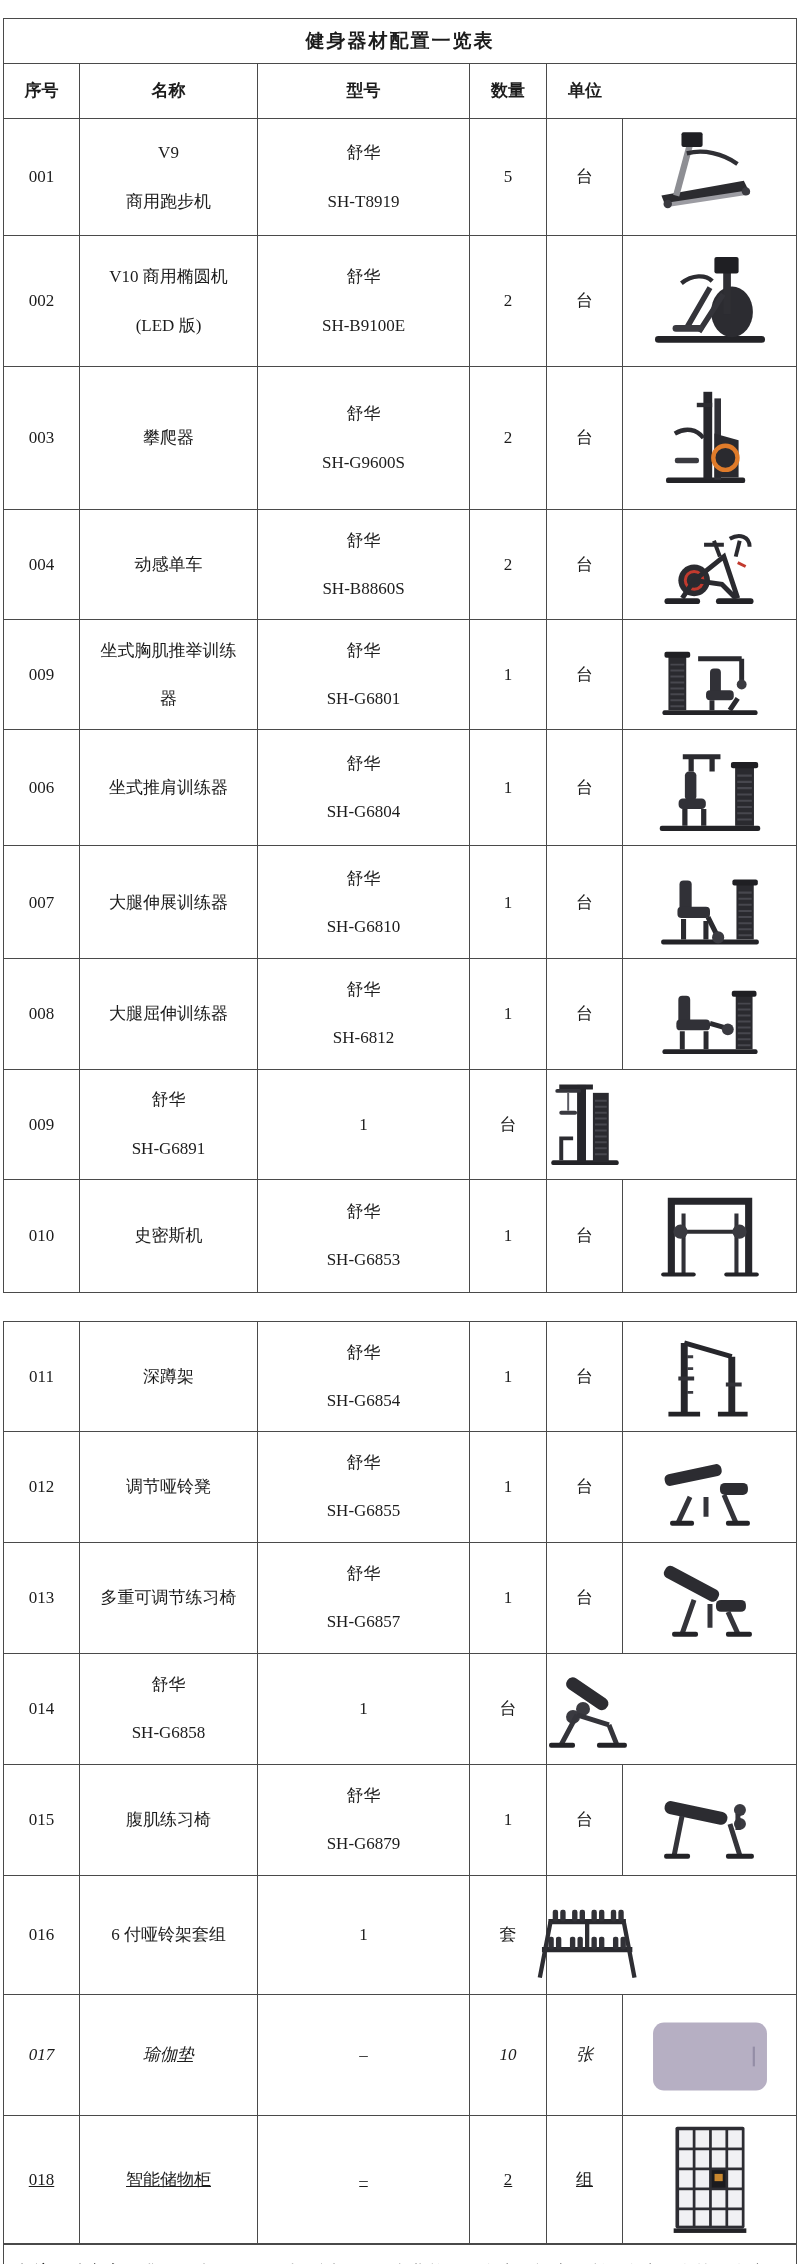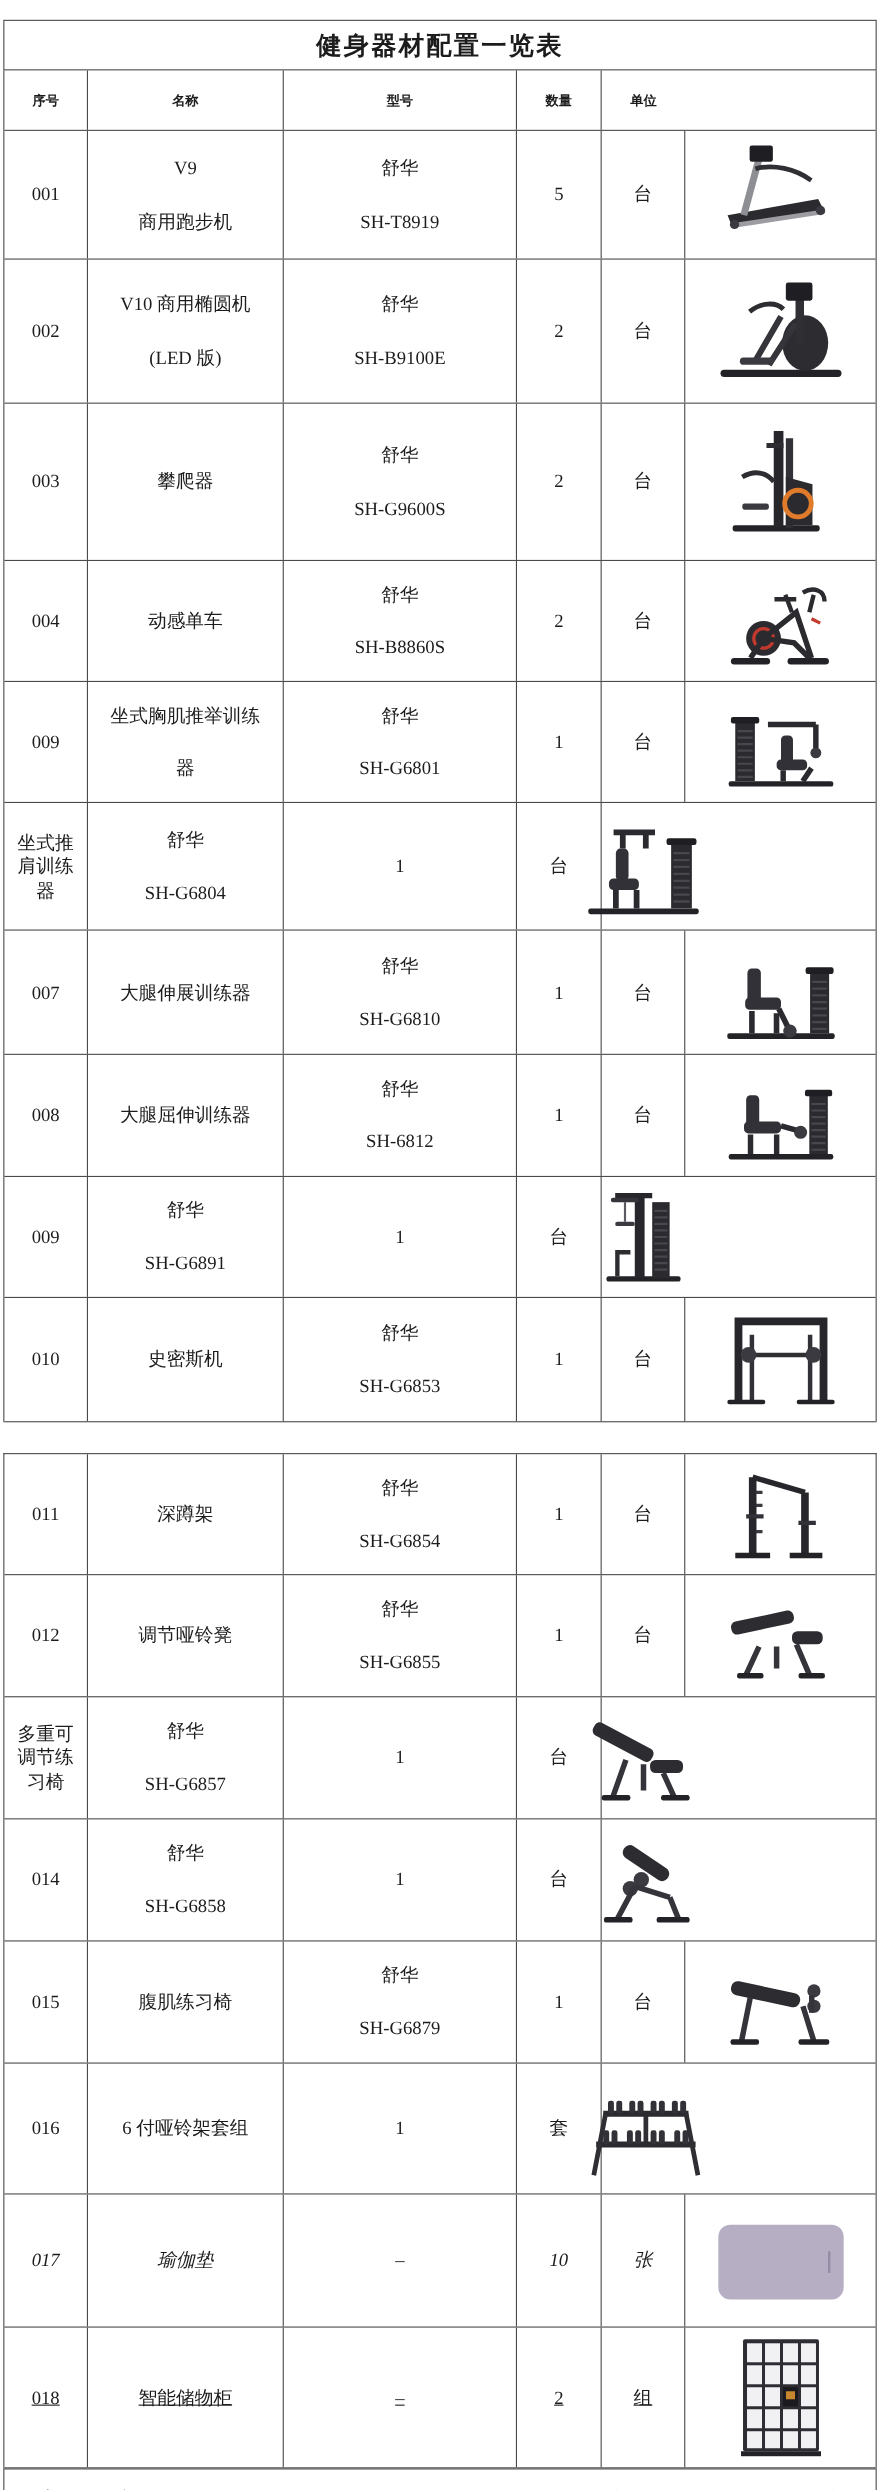--- a/index.html
+++ b/index.html
@@ -1,27 +1,27 @@
 <!DOCTYPE html>
 <html><head>
 <meta charset="utf-8">
 <style>
   html,body{margin:0;padding:0;background:#ffffff;}
   body{width:800px;color:#1c1c1c;font-family:"Liberation Serif","DejaVu Serif",serif;}
   .page{width:794px;margin:0 auto;padding-top:18px;}
   .title-box{border:1px solid #4a4a4a;height:44px;display:flex;align-items:center;justify-content:center;
-    font-size:23px;font-weight:bold;letter-spacing:2px;}
+    font-size:19px;font-weight:bold;letter-spacing:2px;}
   .tbl{border-left:1px solid #4a4a4a;border-right:1px solid #4a4a4a;}
   .tbl2{margin-top:28px;border-top:1px solid #4a4a4a;}
   .row{display:grid;grid-template-columns:76px 178px 212px 77px 76px 1fr;border-bottom:1px solid #4a4a4a;}
   .cell{border-right:1px solid #4a4a4a;display:flex;flex-direction:column;align-items:center;justify-content:center;
     text-align:center;gap:27px;font-size:17px;padding:6px 4px;box-sizing:border-box;line-height:1.25;}
   .cell:last-child{border-right:none;}
   .header{min-height:54px;}
-  .header .cell{font-weight:bold;gap:0;font-size:12px;}
+  .header .cell{font-weight:bold;gap:0;font-size:17px;}
   .pimg{padding:4px 2px;}
   .pimg svg{width:132px;height:90%;max-height:112px;}
   .pimg.yoga-mat svg{width:152px;}
   .pimg.locker svg{width:88px;height:95%;max-height:150px;}
   .note{border:1px solid #4a4a4a;margin-top:0;padding:10px 12px 12px;font-size:17.5px;line-height:2.05;text-align:justify;}
   .note .nlabel{font-weight:bold;}
 </style>
 </head>
 <body>
 
@@ -185,20 +185,23 @@
               <rect x="14" y="23" width="26" height="6" rx="2" fill="#1f1f23"></rect>
               <rect x="60" y="40" width="11" height="26" rx="4" fill="#313137"></rect>
               <rect x="56" y="62" width="28" height="10" rx="4" fill="#313137"></rect>
               <path d="M48 30 H92 M92 30 V52" stroke="#2a2a2f" stroke-width="5" fill="none"></path>
               <path d="M62 82 V72 M80 82 L88 70" stroke="#2a2a2f" stroke-width="5"></path>
               <circle cx="92" cy="56" r="5" fill="#3a3a40"></circle>
             </svg>
           </div>
         </div>
         <div class="row" style="min-height: 115px;">
+          <div class="cell serial">
+            <div>006</div>
+          </div>
           <div class="cell name">
             <div>坐式推肩训练器</div>
           </div>
           <div class="cell model">
             <div>舒华</div>
             <div>SH-G6804</div>
           </div>
           <div class="cell qty">
             <div>1</div>
           </div>
@@ -390,20 +393,23 @@
             <svg viewBox="0 0 120 92">
               <rect x="16" y="34" width="58" height="12" rx="5" fill="#2c2c31" transform="rotate(-12 16 46)"></rect>
               <rect x="70" y="42" width="28" height="12" rx="5" fill="#2c2c31"></rect>
               <path d="M40 56 L28 82 M74 54 L86 82 M56 56 V76" stroke="#34343a" stroke-width="5"></path>
               <rect x="20" y="80" width="24" height="5" rx="2" fill="#232327"></rect>
               <rect x="76" y="80" width="24" height="5" rx="2" fill="#232327"></rect>
             </svg>
           </div>
         </div>
         <div class="row" style="min-height: 110px;">
+          <div class="cell serial">
+            <div>013</div>
+          </div>
           <div class="cell name">
             <div>多重可调节练习椅</div>
           </div>
           <div class="cell model">
             <div>舒华</div>
             <div>SH-G6857</div>
           </div>
           <div class="cell qty">
             <div>1</div>
           </div>

